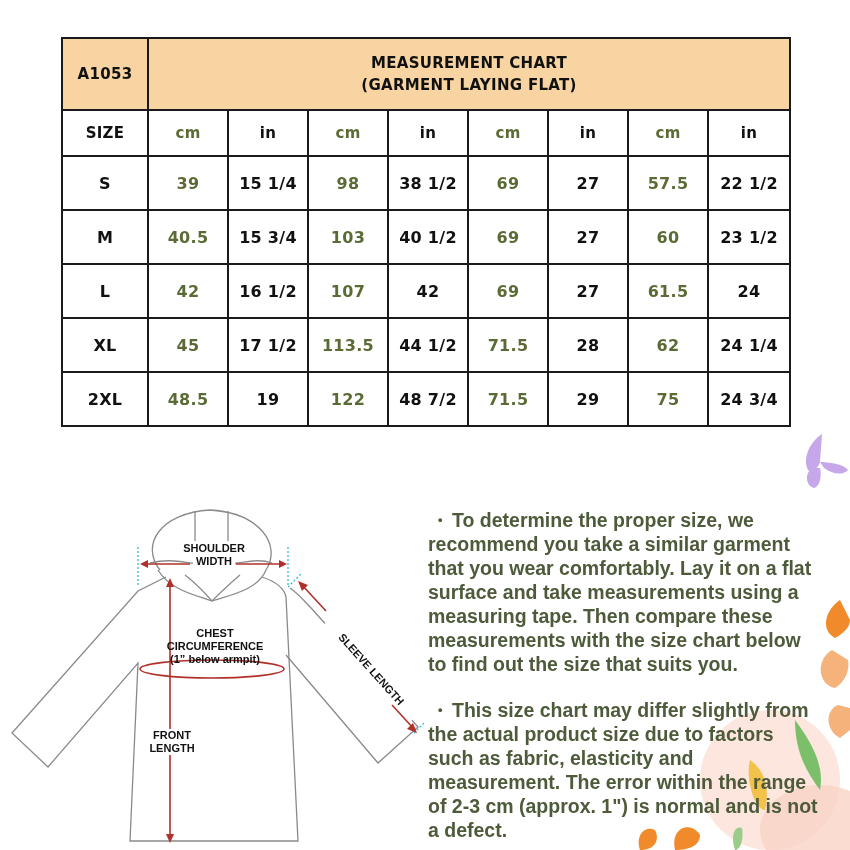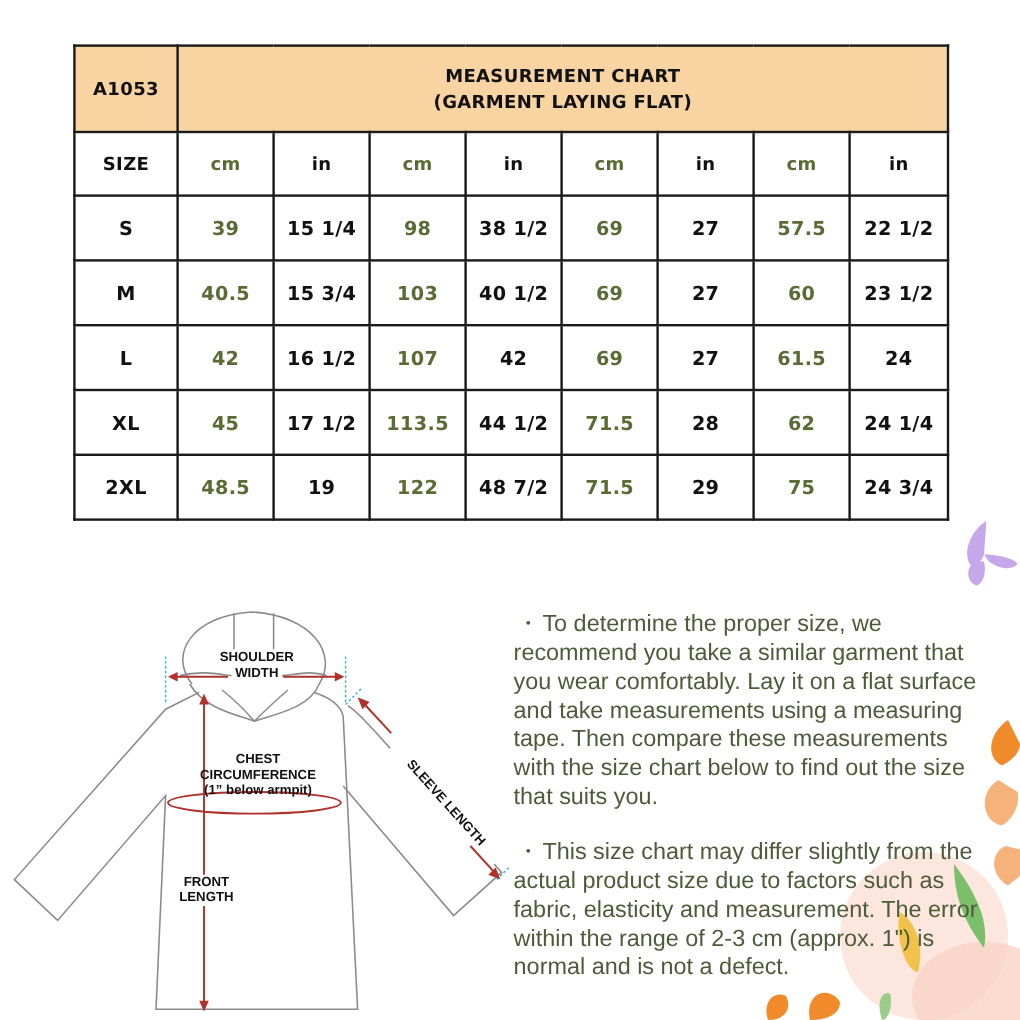--- a/index.html
+++ b/index.html
@@ -10,33 +10,33 @@
     position: absolute; left: 61px; top: 37px;
     border-collapse: collapse; table-layout: fixed;
     width: 728px;
   }
   table.chart td {
     border: 2px solid #1a1a1a; text-align: center; vertical-align: middle;
     font-weight: bold; font-size: 15px; letter-spacing: 0.3px;
   }
   table.chart tr.r-title td { height: 72px; background: #f7d4a2; }
   table.chart tr.r-head td { height: 72px; background: #fff; line-height: 22px; font-size: 15px; }
-  table.chart tr.r-units td { height: 53px; }
+  table.chart tr.r-units td { height: 46px; }
   table.chart tr.r-data td { height: 54px; font-size: 16px; }
   td.cm { color: #5a6b35; }
   td.title-cell { font-size: 15px; line-height: 22px; margin-left: 47px; }
   td.code-cell { font-size: 15px; }
 
   .diagram { position: absolute; left: 0; top: 505px; width: 430px; height: 345px; }
   .diagram svg { position: absolute; left: 0; top: 0; }
   .d-label { position: absolute; font-family: "Liberation Sans", sans-serif; font-weight: bold; font-size: 11px; color: #111; text-align: center; line-height: 13px; background: transparent; }
 
   .notes { position: absolute; left: 428px; top: 508px; width: 395px; color: #4d5b3a;
     font-family: "Liberation Sans", sans-serif; font-size: 19.5px; line-height: 24px; z-index: 3; }
-  .notes p { margin-bottom: 22px; }
+  .notes p { margin-bottom: 22px; font-weight: bold; }
   .bullet { display: inline-block; width: 24px; text-align: center; }
 
   .deco { position: absolute; z-index: 1; }
 </style>
 </head>
 <body>
 
 <table class="chart">
   <colgroup>
     <col style="width:86px">

